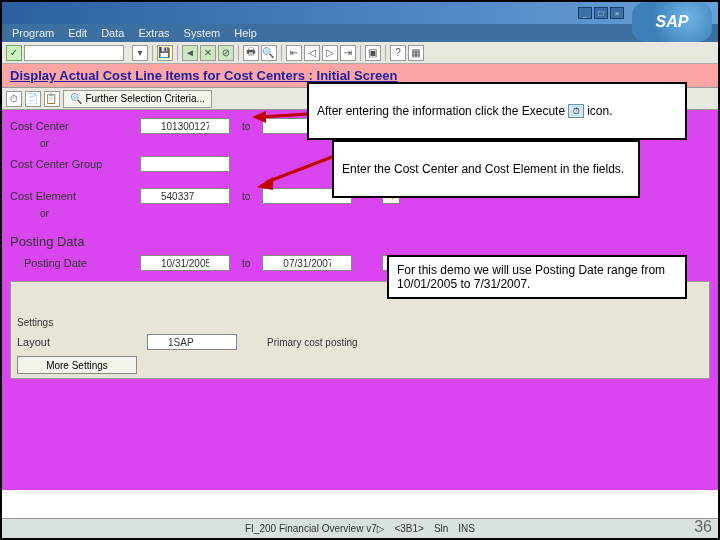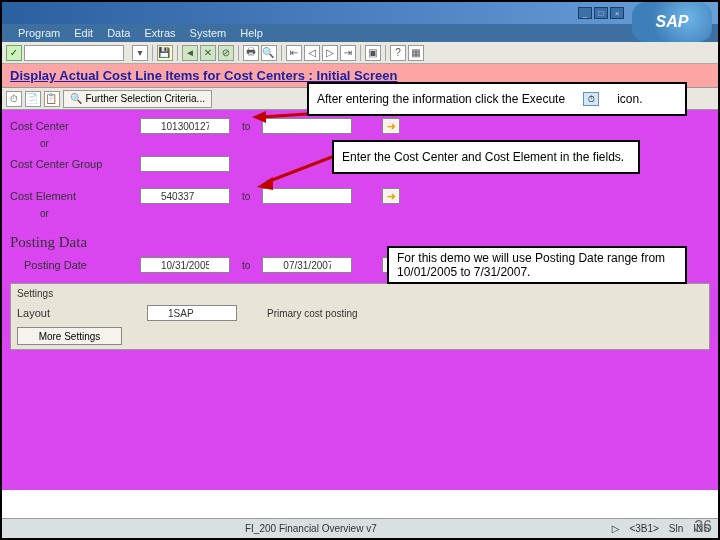--- a/index.html
+++ b/index.html
@@ -46,21 +46,21 @@
     border: 1px solid #1a3f68;
     color: #cde;
     font-size: 8px;
     display: flex; align-items: center; justify-content: center;
   }
   .menubar {
     height: 18px;
     background: #3d6fa0;
     display: flex;
     align-items: center;
-    padding: 0 16px;
+    padding: 0 10px;
     gap: 14px;
     color: #e8f0f8;
     font-size: 11px;
   }
   .menubar span { cursor: default; }
   .toolbar {
     height: 22px;
     background: #e8e8e0;
     border-bottom: 1px solid #aaa;
     display: flex;
@@ -136,74 +136,74 @@
     background: #f4f4ec;
     border: 1px solid #888;
     display: inline-flex;
     align-items: center; justify-content: center;
     color: #e8a000;
     font-size: 11px;
     margin-left: 30px;
   }
   .or-row { padding-left: 30px; font-size: 10px; color: #333; height: 16px; }
   .section-hdr {
-    font-size: 15px; color: #333;
-    margin-top: 10px; margin-bottom: 4px; font-family: Liberation Serif, serif;
+    font-size: 13px; color: #333;
+    margin-top: 10px; margin-bottom: 4px;
   }
   .settings-box {
     background: #e8e4d8;
     border: 1px solid #999;
     padding: 4px 6px;
     margin-top: 8px;
   }
-  .settings-title { font-size: 10px; color: #333; margin-bottom: 4px; }
+  .settings-title { font-size: 10px; color: #333; margin-bottom: 4px; margin-top: 31px; }
   .more-btn {
-    width: 105px; height: 18px;
+    width: 120px; height: 18px;
     background: #f4f4ec;
     border: 1px solid #888;
     font-size: 10px;
     margin-top: 4px;
     text-align: center;
     display: flex; align-items: center; justify-content: center;
   }
   .callout {
     position: absolute;
     background: #fff;
     border: 2px solid #000;
-    padding: 8px 8px;
+    padding: 20px 8px;
     font-size: 12px;
     z-index: 10;
     display: flex;
     align-items: center;
-    gap: 18px;
+    gap: 3px;
   }
   .callout1 { top: 80px; left: 305px; width: 380px; }
   .callout2 { top: 138px; left: 330px; width: 308px; }
-  .callout3 { top: 244px; left: 385px; width: 300px; height: 38px; }
+  .callout3 { top: 253px; left: 385px; width: 300px; height: 38px; }
   .exec-icon-inline {
     display: inline-flex;
     width: 16px; height: 14px;
     background: #d0e8f8;
     border: 1px solid #6a8fb0;
     align-items: center; justify-content: center;
     font-size: 9px;
   }
   .red-arrow {
     position: absolute;
     z-index: 8;
   }
   .footer {
     position: absolute;
     bottom: 0; left: 0; right: 0;
     height: 20px;
     background: #d8e0e0;
     border-top: 1px solid #999;
     display: flex;
     align-items: center;
-    justify-content: space-between;
+    justify-content: center;
     padding: 0 8px;
     font-size: 10px;
     color: #333;
   }
   .status-right { display: flex; gap: 10px; align-items: center; }
   .page-num {
     position: absolute;
     bottom: 2px; right: 6px;
     font-size: 16px;
     color: #666;

